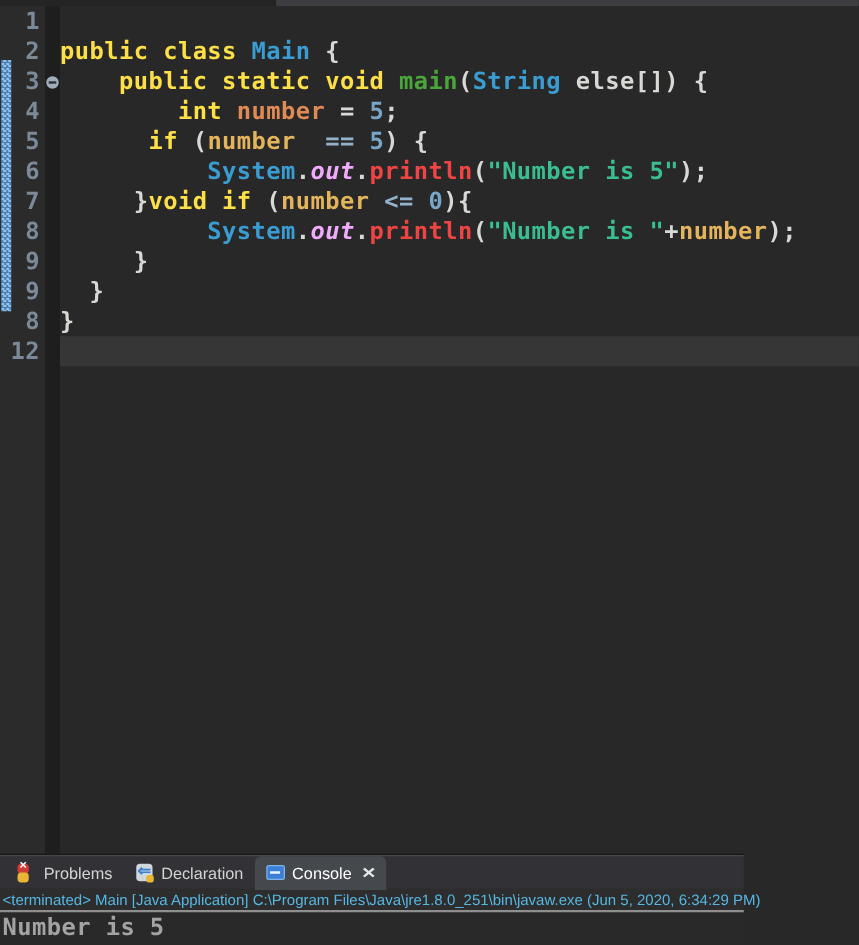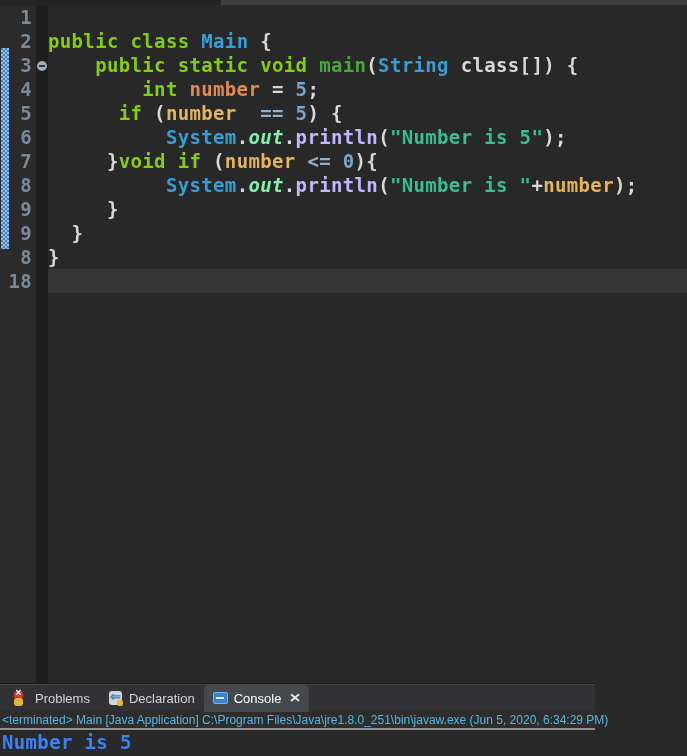--- a/index.html
+++ b/index.html
@@ -20,25 +20,25 @@
   .line { position:relative; display:flex; height:24px; }
   .line.current::before { content:""; position:absolute; left:48px; right:0; top:0; bottom:0; background:#363636; }
   .ln   { position:relative; z-index:2; width:36px; padding-right:4px; text-align:right;
           font:bold 19px/24px "DejaVu Sans Mono", monospace; color:#7b8a98; letter-spacing:0.35px; }
   .code { position:relative; z-index:2; margin-left:12px; white-space:pre;
           font:bold 19px/24px "DejaVu Sans Mono", monospace; letter-spacing:0.35px; color:#d8d8d4; }
   .fold-marker { position:absolute; z-index:3; left:37px; top:8px; width:10px; height:10px;
                  border-radius:50%; background:#9fadbb; }
   .fold-marker::after { content:""; position:absolute; left:2px; top:4px; width:6px; height:2px; background:#30343a; }
 
-  .tk-kw      { color:#84cc16; }
+  .tk-kw      { color:#fde047; }
   .tk-type    { color:#3a9dd2; }
   .tk-mdecl   { color:#4aa53b; }
-  .tk-mcall   { color:#c4b5fd; }
-  .tk-field   { color:#86efac; font-style:italic; }
+  .tk-mcall   { color:#ef4444; }
+  .tk-field   { color:#f0abfc; font-style:italic; }
   .tk-vardecl { color:#e08a55; }
   .tk-varref  { color:#e3b45b; }
   .tk-num     { color:#79a6c8; }
   .tk-op      { color:#93b3cd; }
   .tk-str     { color:#3abd8f; }
   .tk-pl      { color:#d8d8d4; }
 
   
   .panel { position:absolute; left:0; top:683px; width:595px; height:73px; border-top:1px solid #18181a; }
   .tabbar { position:relative; height:27px; background:#323236; border-top:1px solid #47474b;
@@ -59,21 +59,21 @@
   .ic-decl .doc  { position:absolute; left:1px; top:0; width:13px; height:14px; border-radius:3px; background:#cfd6dc; }
   .ic-decl .arr  { position:absolute; left:2px; top:-2px; color:#3d7fd0; font-size:13px; font-weight:bold; }
   .ic-decl .dot  { position:absolute; right:0; bottom:0; width:6px; height:6px; border-radius:2px; background:#e8b635; }
   .ic-console .scr { position:absolute; left:0; top:1px; width:15px; height:12px; border-radius:2px;
                      background:#3c7fd6; border:1px solid #7db2ea; }
   .ic-console .ln1 { position:absolute; left:3px; top:6px; width:8px; height:2px; background:#eaf2fb; }
 
   
   .status { height:19px; background:#2d2d2d; color:#56b7e3; font-size:12px; line-height:19px;
             padding-left:2px; white-space:nowrap; border-bottom:2px solid #8f8f8f; }
-  .output { height:25px; background:#292929; color:#3b82f6; padding-left:2px;
+  .output { height:25px; background:#292929; color:#a3a3a3; padding-left:2px;
             font:bold 19px/25px "DejaVu Sans Mono", monospace; letter-spacing:0.35px; white-space:pre; }
 </style>
 </head>
 <body>
 
 <div class="top-strip">
   <div class="active-tab-edge"></div>
 </div>
 
 <div class="editor">
@@ -85,21 +85,21 @@
         <span class="ln">1</span>
         <span class="code"></span>
       </div>
       <div class="line">
         <span class="ln">2</span>
         <span class="code"><span class="tk-kw">public class </span><span class="tk-type">Main</span><span class="tk-pl"> {</span></span>
       </div>
       <div class="line">
         <span class="ln">3</span>
         <span class="fold-marker"></span>
-        <span class="code"><span class="tk-pl">    </span><span class="tk-kw">public static void </span><span class="tk-mdecl">main</span><span class="tk-pl">(</span><span class="tk-type">String</span><span class="tk-pl"> </span><span class="tk-param">class</span><span class="tk-pl">[]) {</span></span>
+        <span class="code"><span class="tk-pl">    </span><span class="tk-kw">public static void </span><span class="tk-mdecl">main</span><span class="tk-pl">(</span><span class="tk-type">String</span><span class="tk-pl"> </span><span class="tk-param">else</span><span class="tk-pl">[]) {</span></span>
       </div>
       <div class="line">
         <span class="ln">4</span>
         <span class="code"><span class="tk-pl">        </span><span class="tk-kw">int </span><span class="tk-vardecl">number</span><span class="tk-pl"> = </span><span class="tk-num">5</span><span class="tk-pl">;</span></span>
       </div>
       <div class="line">
         <span class="ln">5</span>
         <span class="code"><span class="tk-pl">      </span><span class="tk-kw">if </span><span class="tk-pl">(</span><span class="tk-varref">number</span><span class="tk-pl">  </span><span class="tk-op">== </span><span class="tk-num">5</span><span class="tk-pl">) {</span></span>
       </div>
       <div class="line">
@@ -120,21 +120,21 @@
       </div>
       <div class="line">
         <span class="ln">9</span>
         <span class="code"><span class="tk-pl">  }</span></span>
       </div>
       <div class="line">
         <span class="ln">8</span>
         <span class="code"><span class="tk-pl">}</span></span>
       </div>
       <div class="line current">
-        <span class="ln">18</span>
+        <span class="ln">12</span>
         <span class="code"></span>
       </div>
     </div>
 </div>
 
 <div class="panel">
   <div class="tabbar">
     <div class="tab">
       <span class="icon ic-problems">
           <span class="err"></span>

